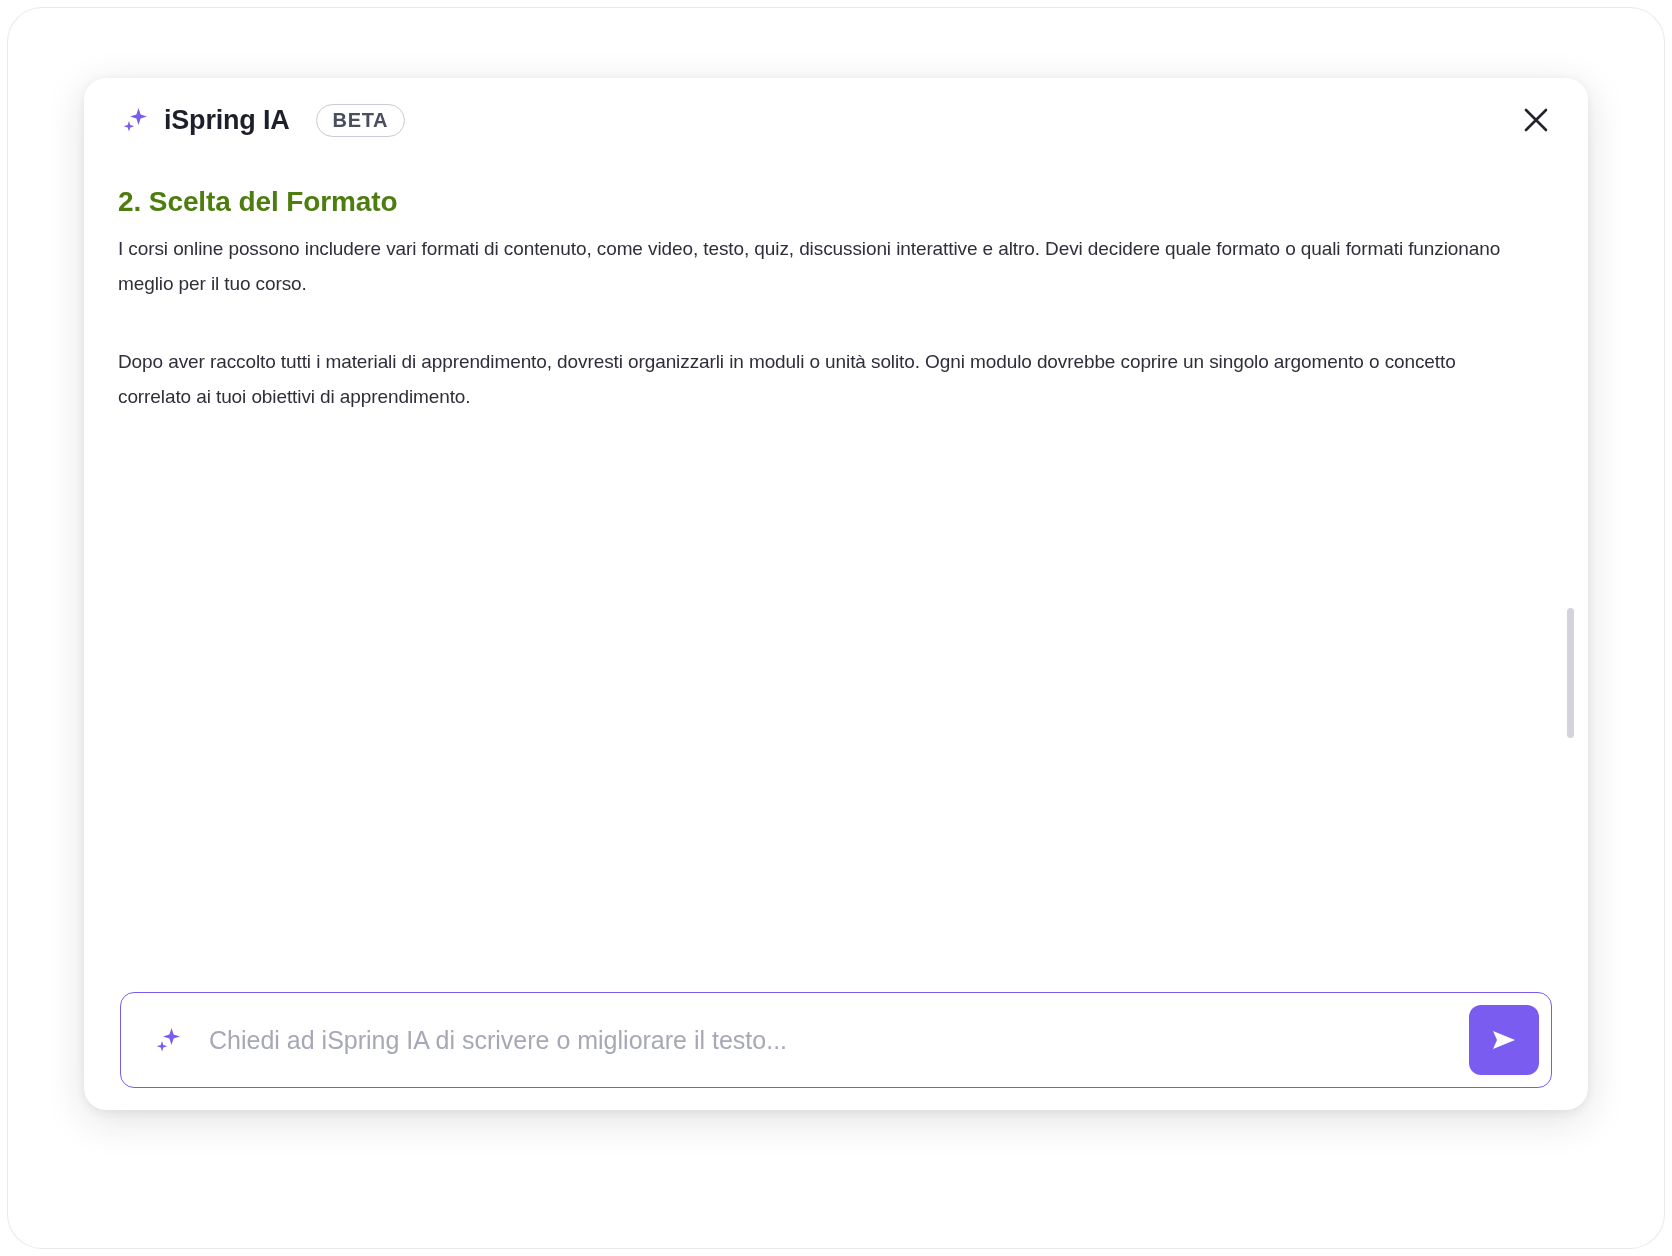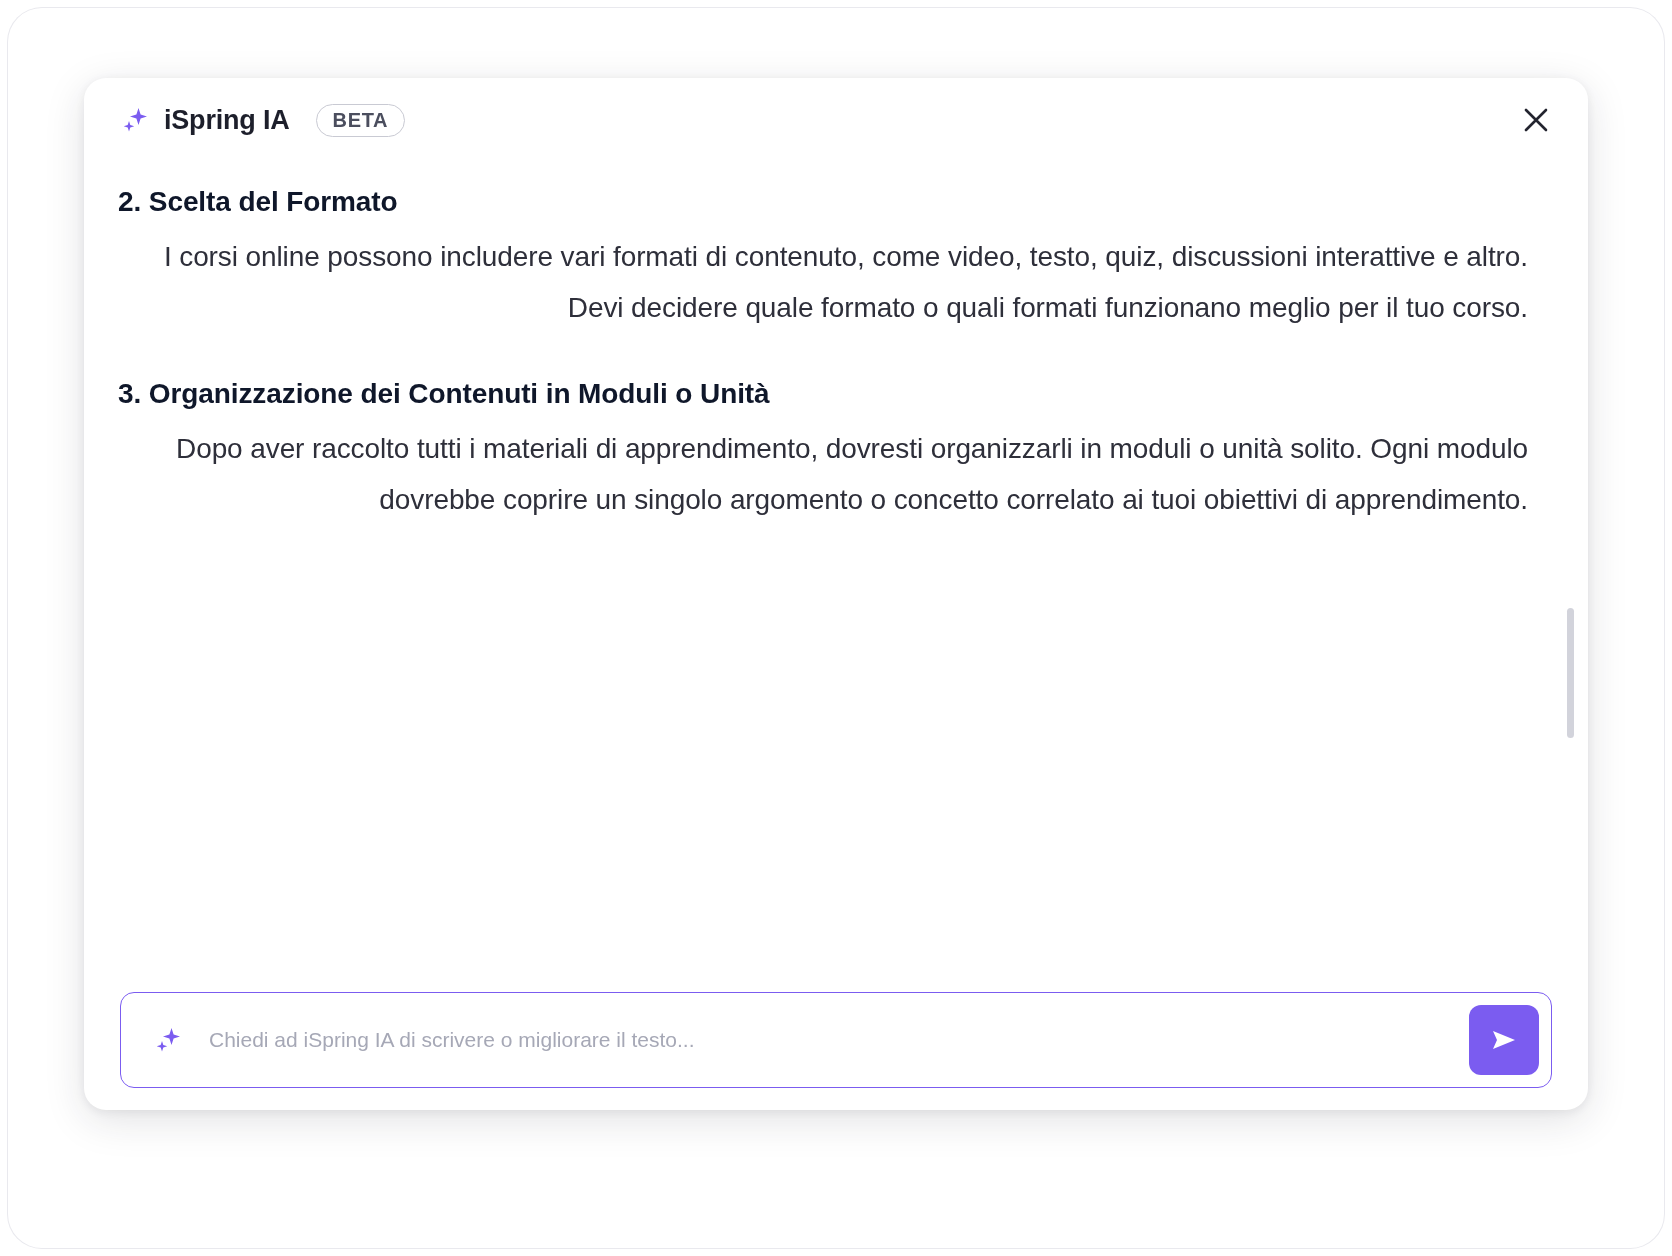--- a/index.html
+++ b/index.html
@@ -100,32 +100,31 @@
     position: relative;
     padding: 24px 60px 0 34px;
     height: 832px;
     overflow: hidden;
   }
   .block { margin-bottom: 44px; }
   .block:last-child { margin-bottom: 0; }
   .block-title {
     font-size: 28px;
     font-weight: 700;
-    color: #0f172a;
+    color: #4d7c0f;
     margin: 0 0 14px 0;
     letter-spacing: -0.1px;
   }
   .block-body {
-    font-size: 28px;
+    font-size: 19px;
     line-height: 1.82;
     color: #2e2f3a;
     margin: 0;
     font-weight: 400;
     letter-spacing: -0.1px;
-    text-align: right;
   }
 
   
   .scrollbar-track {
     position: absolute;
     right: 14px;
     top: 90px;
     width: 7px;
     height: 730px;
     border-radius: 4px;
@@ -170,21 +169,21 @@
     width: 34px;
     height: 34px;
     flex: 0 0 34px;
     margin-right: 22px;
   }
   .prompt-input {
     flex: 1 1 auto;
     border: none;
     outline: none;
     font-family: "Liberation Sans", sans-serif;
-    font-size: 21px;
+    font-size: 25px;
     color: #2e2f3a;
     background: transparent;
     height: 60px;
   }
   .prompt-input::placeholder {
     color: #a6a8b6;
   }
   .send-button {
     flex: 0 0 auto;
     width: 70px;
@@ -228,21 +227,20 @@
     </div>
 
     <div class="content">
 
       <div class="block">
         <h3 class="block-title">2. Scelta del Formato</h3>
         <p class="block-body">I corsi online possono includere vari formati di contenuto, come video, testo, quiz, discussioni interattive e altro. Devi decidere quale formato o quali formati funzionano meglio per il tuo corso.</p>
       </div>
 
       <div class="block">
-        <h3 class="block-title">3. Organizzazione dei Contenuti in Moduli o Unità</h3>
         <p class="block-body">Dopo aver raccolto tutti i materiali di apprendimento, dovresti organizzarli in moduli o unità solito. Ogni modulo dovrebbe coprire un singolo argomento o concetto correlato ai tuoi obiettivi di apprendimento.</p>
       </div>
 
 
     </div>
 
     <div class="scrollbar-track"></div>
     <div class="scrollbar-thumb"></div>
 
     <div class="content-fade"></div>

